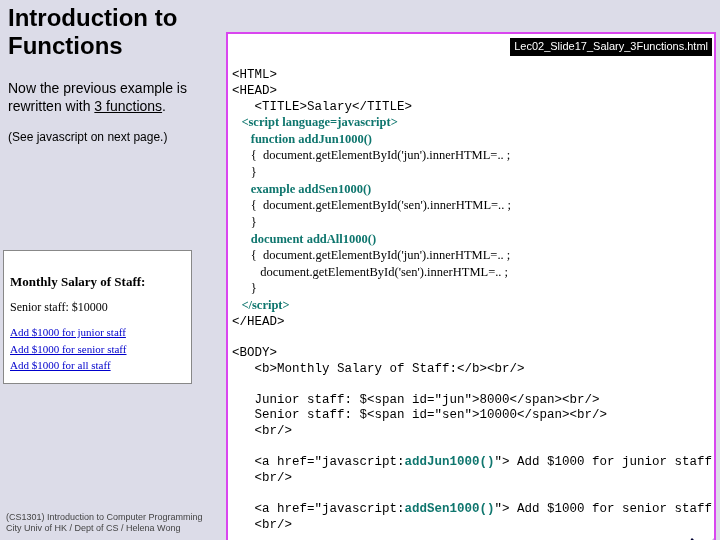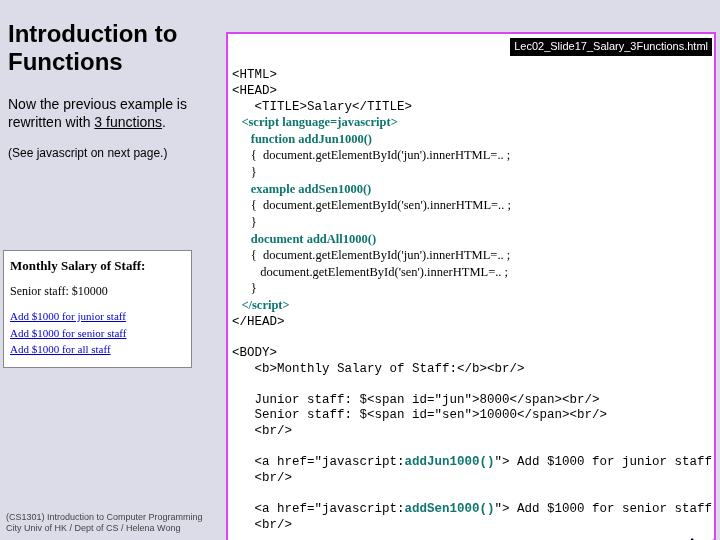--- a/index.html
+++ b/index.html
@@ -7,21 +7,21 @@
     width: 720px;
     height: 540px;
     background: #dcdce8;
     font-family: Arial, sans-serif;
     position: relative;
     overflow: hidden;
   }
   .left-col {
     position: absolute;
     left: 8px;
-    top: 20px;
+    top: 4px;
     width: 215px;
   }
   .title {
     font-size: 24px;
     font-weight: bold;
     color: #000;
     line-height: 1.15;
     margin-bottom: 20px;
   }
   .desc {
@@ -35,21 +35,21 @@
     color: #000;
     margin-top: 14px;
   }
   .preview-box {
     position: absolute;
     left: 3px;
     top: 250px;
     width: 189px;
     background: #fff;
     border: 1px solid #888;
-    padding: 6px 6px 8px 6px;
+    padding: 22px 6px 8px 6px;
     font-family: "Times New Roman", serif;
     font-size: 12px;
     line-height: 1.35;
   }
   .preview-box .hdr { font-weight: bold; margin-bottom: 8px; font-size: 13px; }
   .preview-box .lnks { margin-top: 10px; }
   .preview-box .lnks div { color: #0000cc; text-decoration: underline; font-size: 11px; margin-bottom: 2px; }
   .footer {
     position: absolute;
     left: 6px;

